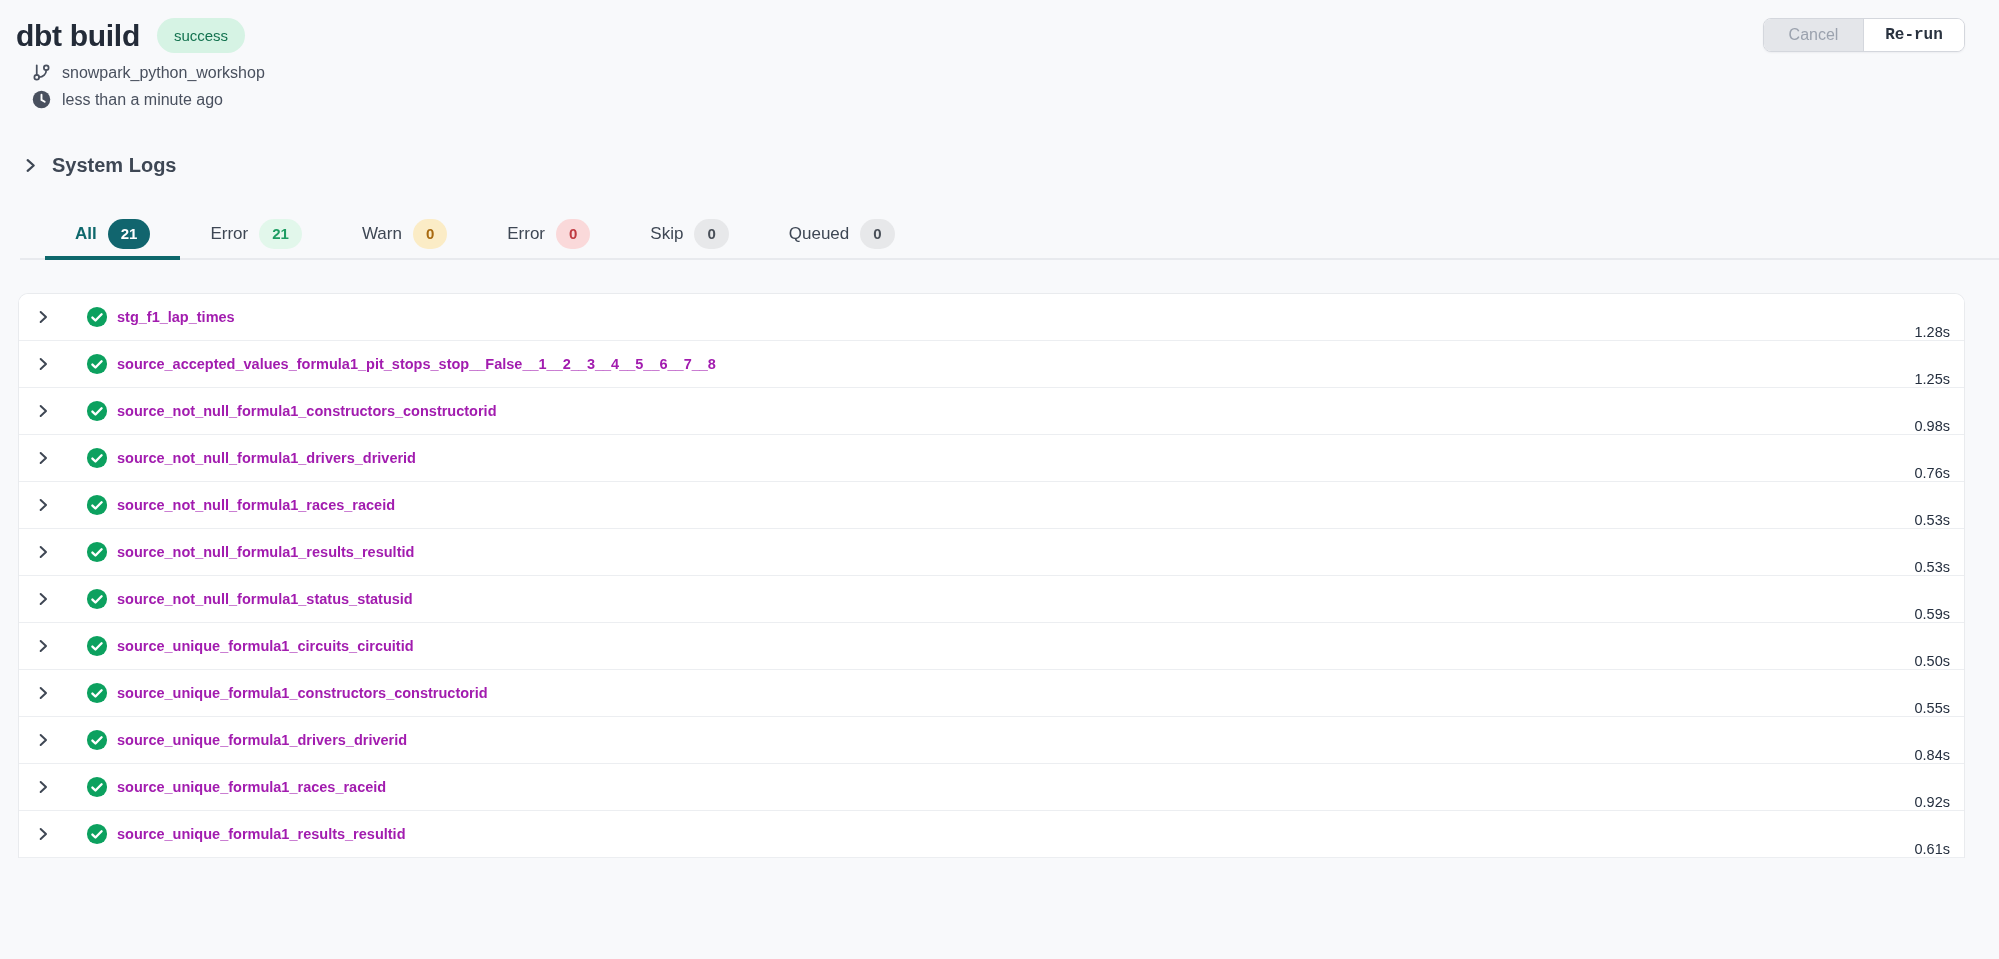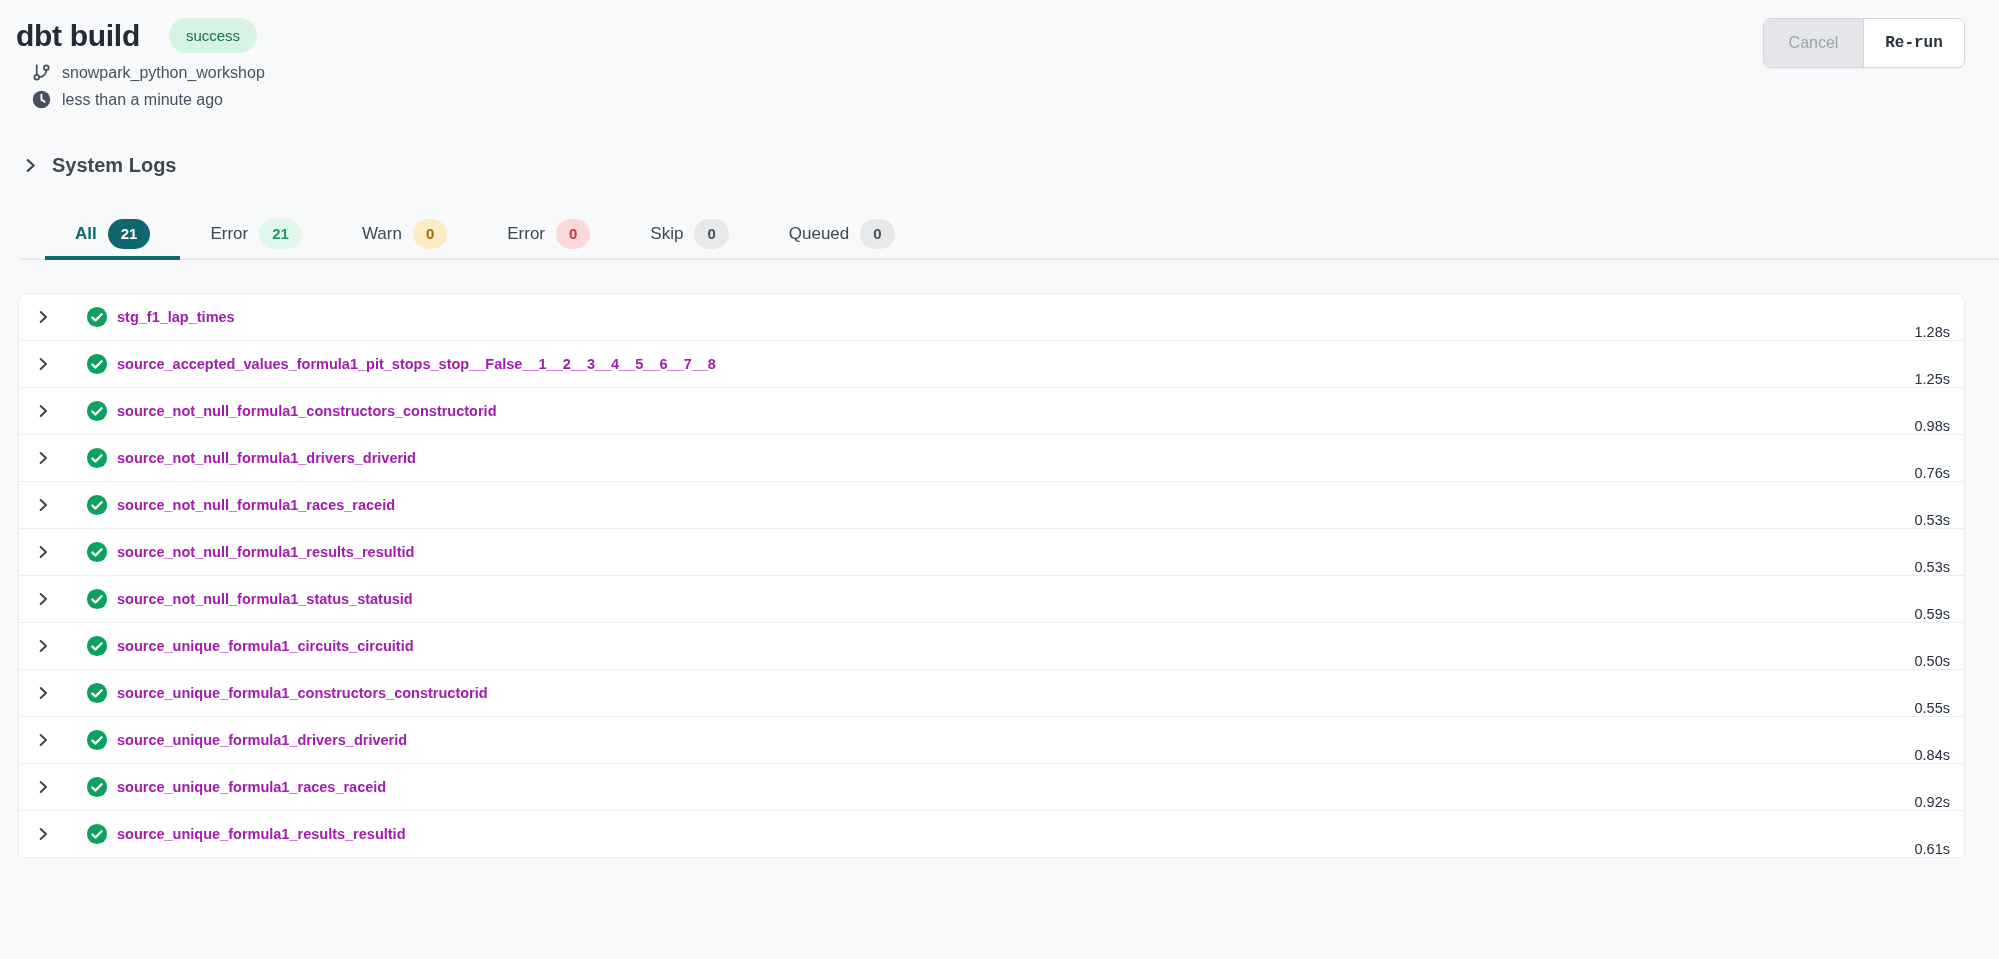--- a/index.html
+++ b/index.html
@@ -6,25 +6,25 @@
   html, body { margin: 0; padding: 0; }
   body {
     width: 1999px; height: 959px; overflow: hidden;
     background: #f8f9fb;
     font-family: "Liberation Sans", sans-serif;
     color: #252f3f;
   }
 
   
   .header { display: flex; justify-content: space-between; align-items: flex-start; padding: 18px 34px 0 16px; }
-  .title-line { display: flex; align-items: center; gap: 29px; }
+  .title-line { display: flex; align-items: center; gap: 17px; }
   .page-title { margin: 0; font-size: 30px; font-weight: 700; color: #232b38; letter-spacing: -0.3px; }
   .status-badge { background: #d6f3e4; color: #13724f; font-size: 15px; line-height: 1; padding: 10px 17px; border-radius: 18px; }
 
-  .btn-group { display: flex; border: 1px solid #d4d7dd; border-radius: 8px; overflow: hidden; height: 50px; background: #fff; box-shadow: 0 1px 2px rgba(16,24,40,.05); }
+  .btn-group { display: flex; border: 1px solid #d4d7dd; border-radius: 8px; overflow: hidden; height: 34px; background: #fff; box-shadow: 0 1px 2px rgba(16,24,40,.05); }
   .btn { width: 100px; font-size: 16px; border: none; font-family: inherit; }
   .btn-cancel { background: #e4e6ea; color: #9ba2ae; border-right: 1px solid #d4d7dd; cursor: default; }
   .btn-rerun { background: #ffffff; color: #29323f; font-weight: 700; cursor: pointer; font-family: Liberation Mono, monospace; }
 
   .meta { padding-left: 16px; margin-top: 6px; }
   .meta-row { display: flex; align-items: center; gap: 11px; height: 27px; font-size: 16px; color: #49505e; }
   .meta-row svg { flex: 0 0 auto; }
 
   
   .system-logs { display: flex; align-items: center; gap: 13px; margin: 41px 0 0 22px; font-size: 20px; font-weight: 700; color: #3e4754; cursor: pointer; width: max-content; }

